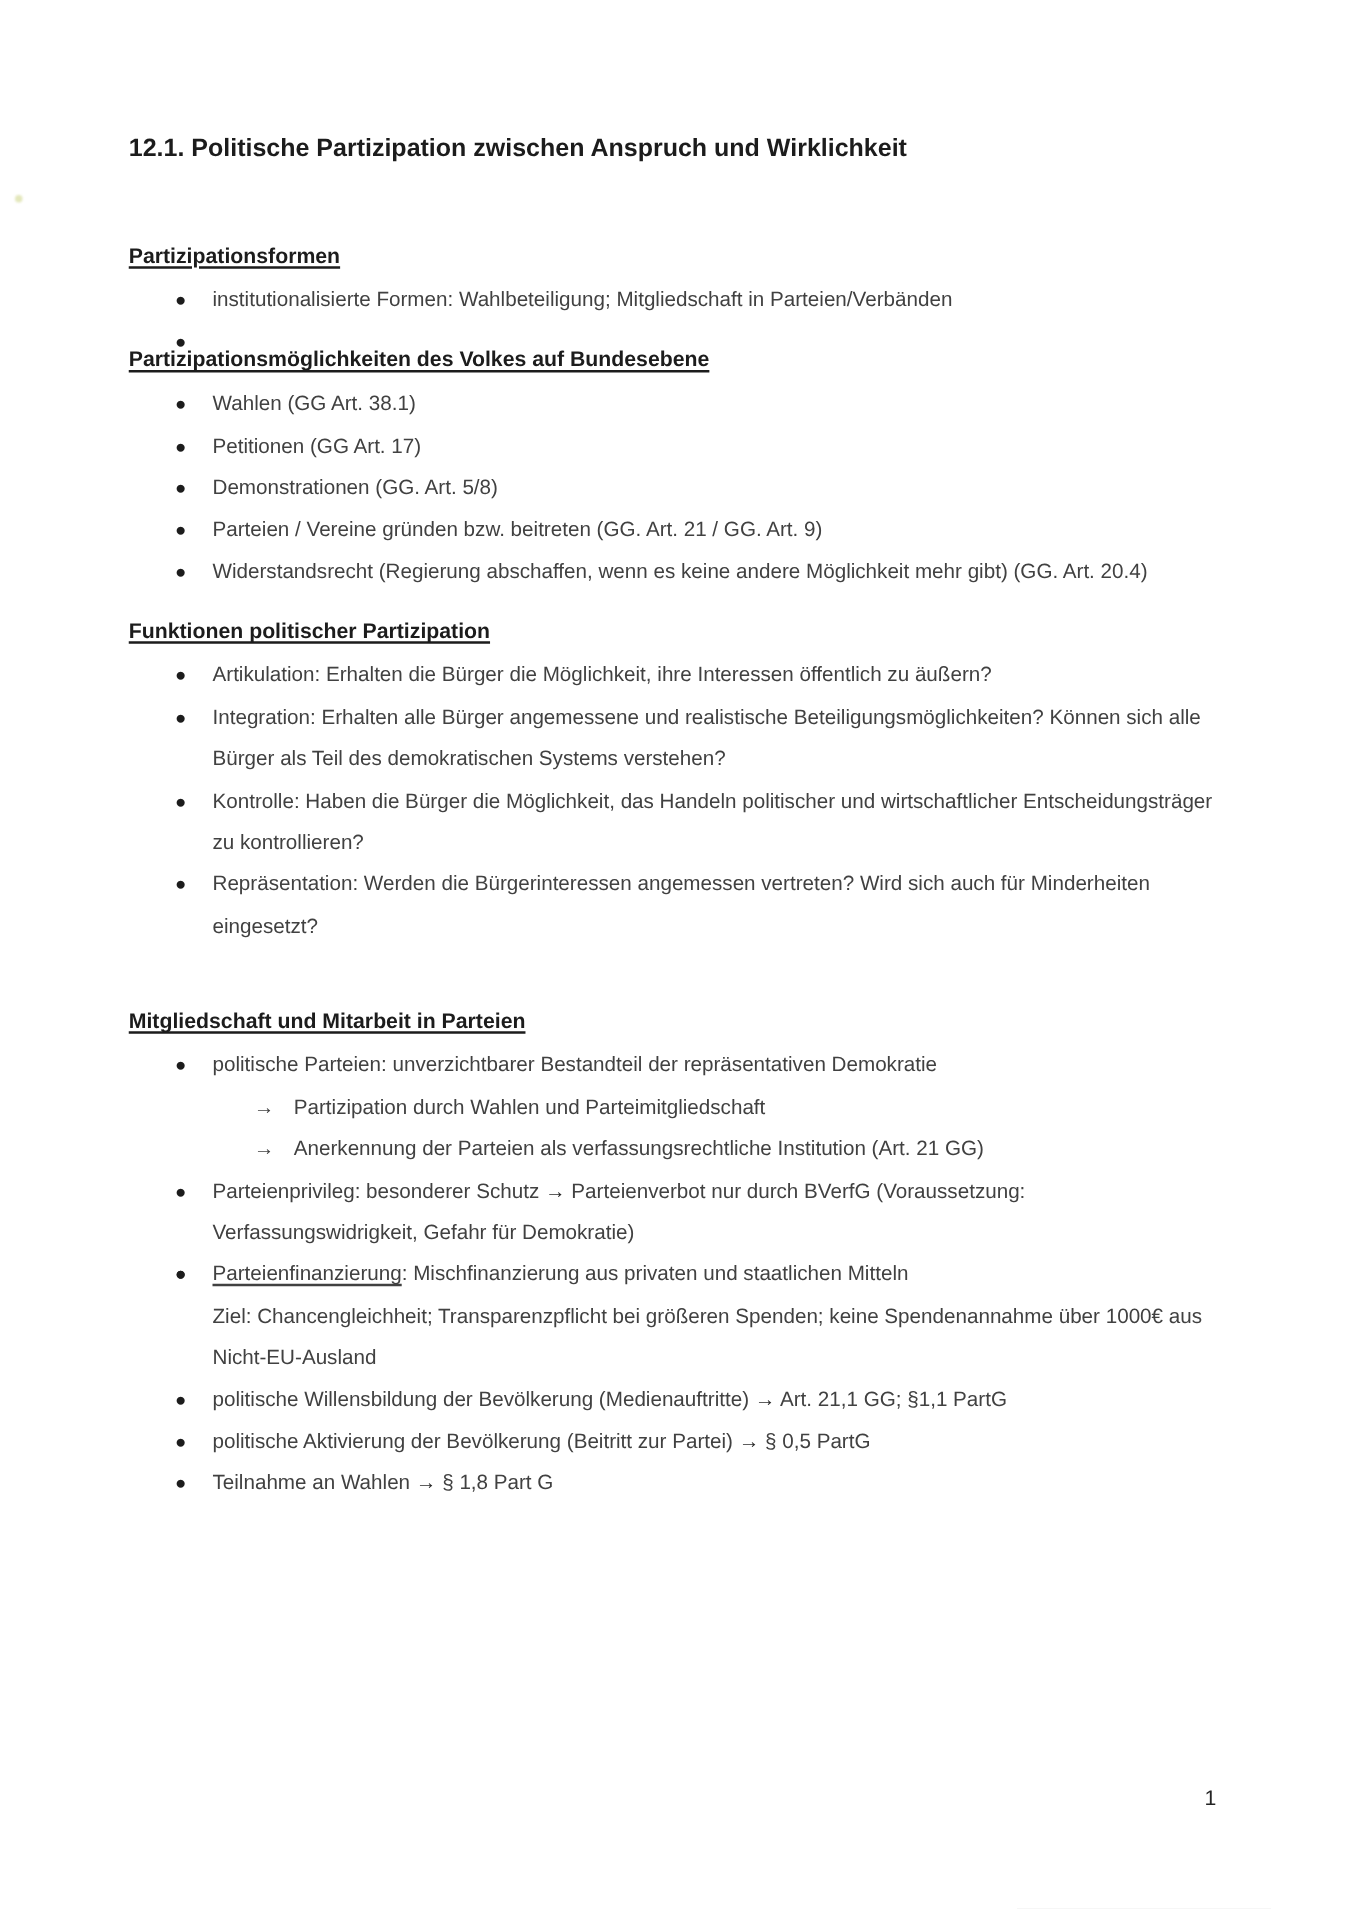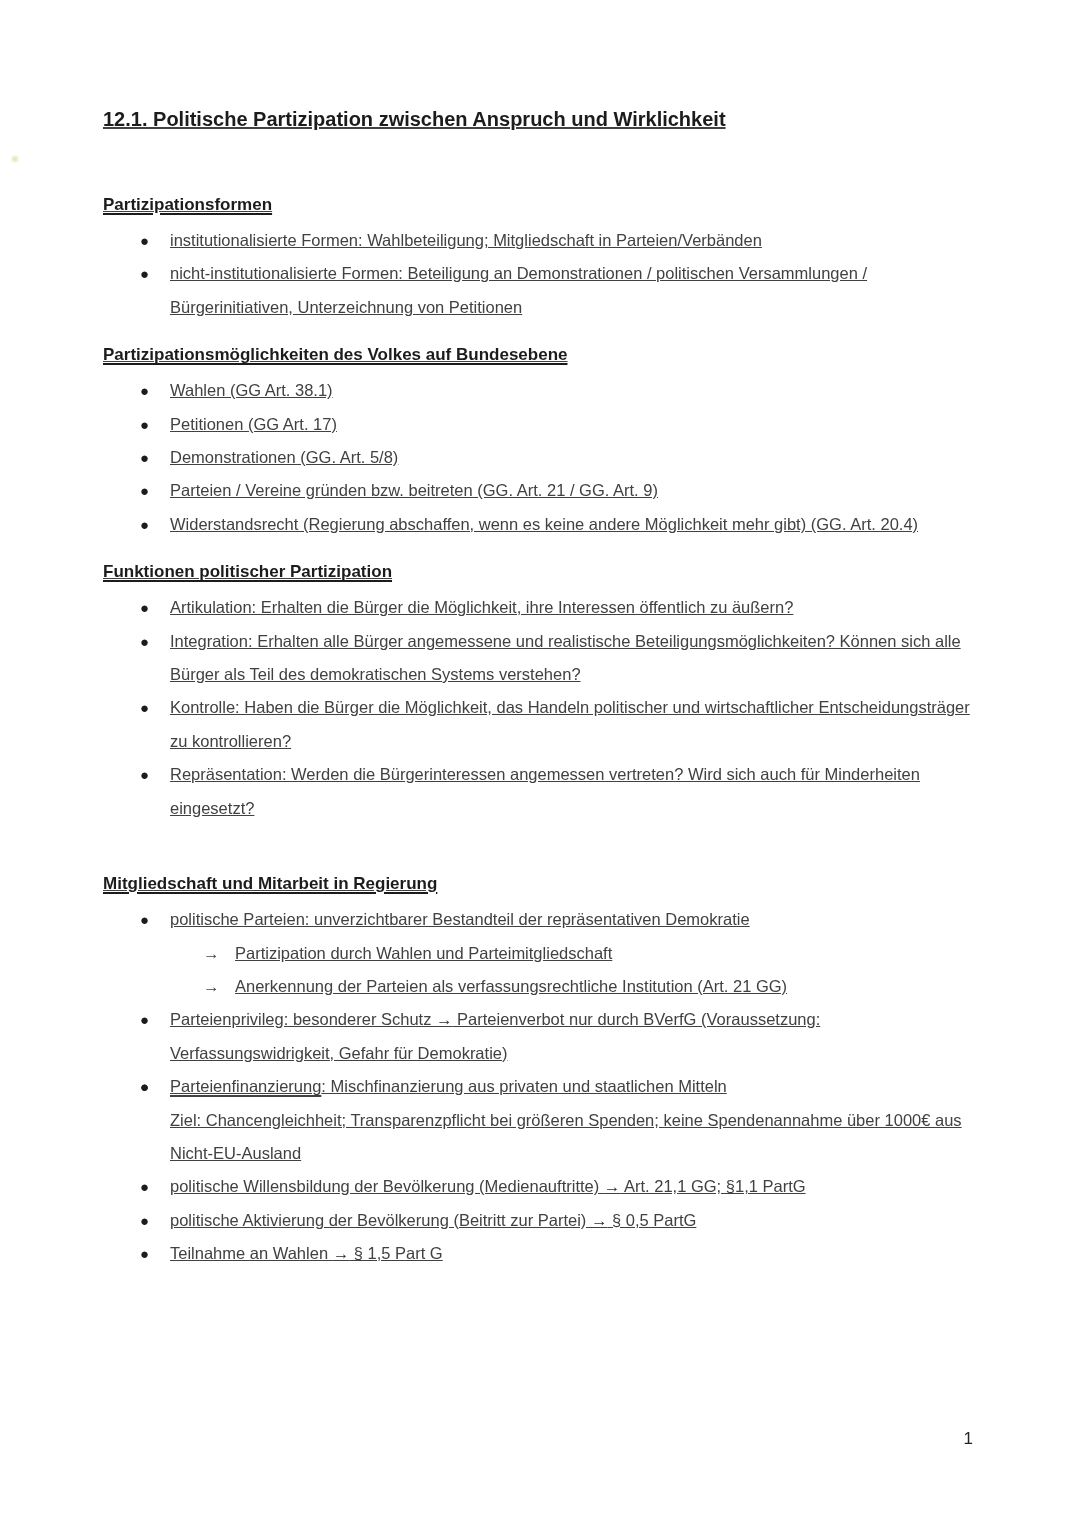--- a/index.html
+++ b/index.html
@@ -13,21 +13,20 @@
     width:1080px;
     height:1527px;
     margin:0 auto;
     background:var(--bg);
     font-family:"Liberation Sans", sans-serif;
     color:var(--text);
     overflow:hidden;
   }
   .inner{
     padding:106px 98px 0 103px;
-    text-decoration:underline;
   }
   .title{
     margin:0 0 60px 0;
     font-size:20px;
     line-height:26px;
     font-weight:700;
     color:var(--heading);
   }
   .heading{
     margin:18px 0 6px 0;
@@ -95,21 +94,21 @@
 
 <div class="page">
   <div class="stray-dot"></div>
   <div class="inner">
     <h1 class="title">12.1. Politische Partizipation zwischen Anspruch und Wirklichkeit</h1>
     <main>
         <section class="sec">
           <h2 class="heading underlined">Partizipationsformen</h2>
           <div class="items">
             <div class="item bullet"><span class="marker">●</span><span class="text"><span>institutionalisierte Formen: Wahlbeteiligung; Mitgliedschaft in Parteien/Verbänden</span></span></div>
-            <div class="item bullet"><span class="marker">●</span><span class="text"><span>nicht-institutionalisierte Formen: Beteiligung an Demonstrationen / politischen Versammlungen / Bürgerinitiativen, Unterzeichnung von Petitionen</span></span></div>
+            <div class="item bullet"><span class="marker">●</span></div>
           </div>
         </section>
         <section class="sec">
           <h2 class="heading underlined">Partizipationsmöglichkeiten des Volkes auf Bundesebene</h2>
           <div class="items">
             <div class="item bullet"><span class="marker">●</span><span class="text"><span>Wahlen (GG Art. 38.1)</span></span></div>
             <div class="item bullet"><span class="marker">●</span><span class="text"><span>Petitionen (GG Art. 17)</span></span></div>
             <div class="item bullet"><span class="marker">●</span><span class="text"><span>Demonstrationen (GG. Art. 5/8)</span></span></div>
             <div class="item bullet"><span class="marker">●</span><span class="text"><span>Parteien / Vereine gründen bzw. beitreten (GG. Art. 21 / GG. Art. 9)</span></span></div>
             <div class="item bullet"><span class="marker">●</span><span class="text"><span>Widerstandsrecht (Regierung abschaffen, wenn es keine andere Möglichkeit mehr gibt) (GG. Art. 20.4)</span></span></div>
@@ -118,33 +117,33 @@
         <section class="sec">
           <h2 class="heading underlined">Funktionen politischer Partizipation</h2>
           <div class="items">
             <div class="item bullet"><span class="marker">●</span><span class="text"><span>Artikulation: Erhalten die Bürger die Möglichkeit, ihre Interessen öffentlich zu äußern?</span></span></div>
             <div class="item bullet"><span class="marker">●</span><span class="text"><span>Integration: Erhalten alle Bürger angemessene und realistische Beteiligungsmöglichkeiten? Können sich alle Bürger als Teil des demokratischen Systems verstehen?</span></span></div>
             <div class="item bullet"><span class="marker">●</span><span class="text"><span>Kontrolle: Haben die Bürger die Möglichkeit, das Handeln politischer und wirtschaftlicher Entscheidungsträger zu kontrollieren?</span></span></div>
             <div class="item bullet"><span class="marker">●</span><span class="text"><span>Repräsentation: Werden die Bürgerinteressen angemessen vertreten? Wird sich auch für Minderheiten eingesetzt?</span></span></div>
           </div>
         </section>
         <section class="sec gap-large">
-          <h2 class="heading underlined">Mitgliedschaft und Mitarbeit in Regierung</h2>
+          <h2 class="heading underlined">Mitgliedschaft und Mitarbeit in Parteien</h2>
           <div class="items">
             <div class="item bullet"><span class="marker">●</span><span class="text"><span>politische Parteien: unverzichtbarer Bestandteil der repräsentativen Demokratie</span></span></div>
             <div class="item arrow"><span class="marker">→</span><span class="text"><span>Partizipation durch Wahlen und Parteimitgliedschaft</span></span></div>
             <div class="item arrow"><span class="marker">→</span><span class="text"><span>Anerkennung der Parteien als verfassungsrechtliche Institution (Art. 21 GG)</span></span></div>
             <div class="item bullet"><span class="marker">●</span><span class="text"><span>Parteienprivileg: besonderer Schutz </span><span class="heavy">→</span><span> Parteienverbot nur durch BVerfG (Voraussetzung: Verfassungswidrigkeit, Gefahr für Demokratie)</span></span></div>
             <div class="item bullet"><span class="marker">●</span></div>
             <div class="item bullet"><span class="marker">●</span><span class="text"><span class="ul">Parteienfinanzierung</span><span>: Mischfinanzierung aus privaten und staatlichen Mitteln</span><br><span>Ziel: Chancengleichheit; Transparenzpflicht bei größeren Spenden; keine Spendenannahme über 1000€ aus Nicht-EU-Ausland</span></span></div>
           </div>
         </section>
         <section class="sec">
           <div class="items">
             <div class="item bullet"><span class="marker">●</span><span class="text"><span>politische Willensbildung der Bevölkerung (Medienauftritte) </span><span class="heavy">→</span><span> Art. 21,1 GG; §1,1 PartG</span></span></div>
             <div class="item bullet"><span class="marker">●</span><span class="text"><span>politische Aktivierung der Bevölkerung (Beitritt zur Partei) </span><span class="heavy">→</span><span> § 0,5 PartG</span></span></div>
-            <div class="item bullet"><span class="marker">●</span><span class="text"><span>Teilnahme an Wahlen </span><span class="heavy">→</span><span> § 1,5 Part G</span></span></div>
+            <div class="item bullet"><span class="marker">●</span><span class="text"><span>Teilnahme an Wahlen </span><span class="heavy">→</span><span> § 1,8 Part G</span></span></div>
           </div>
         </section>
       </main>
   </div>
   <div class="page-number">1</div>
 </div>
 
 </body></html>

